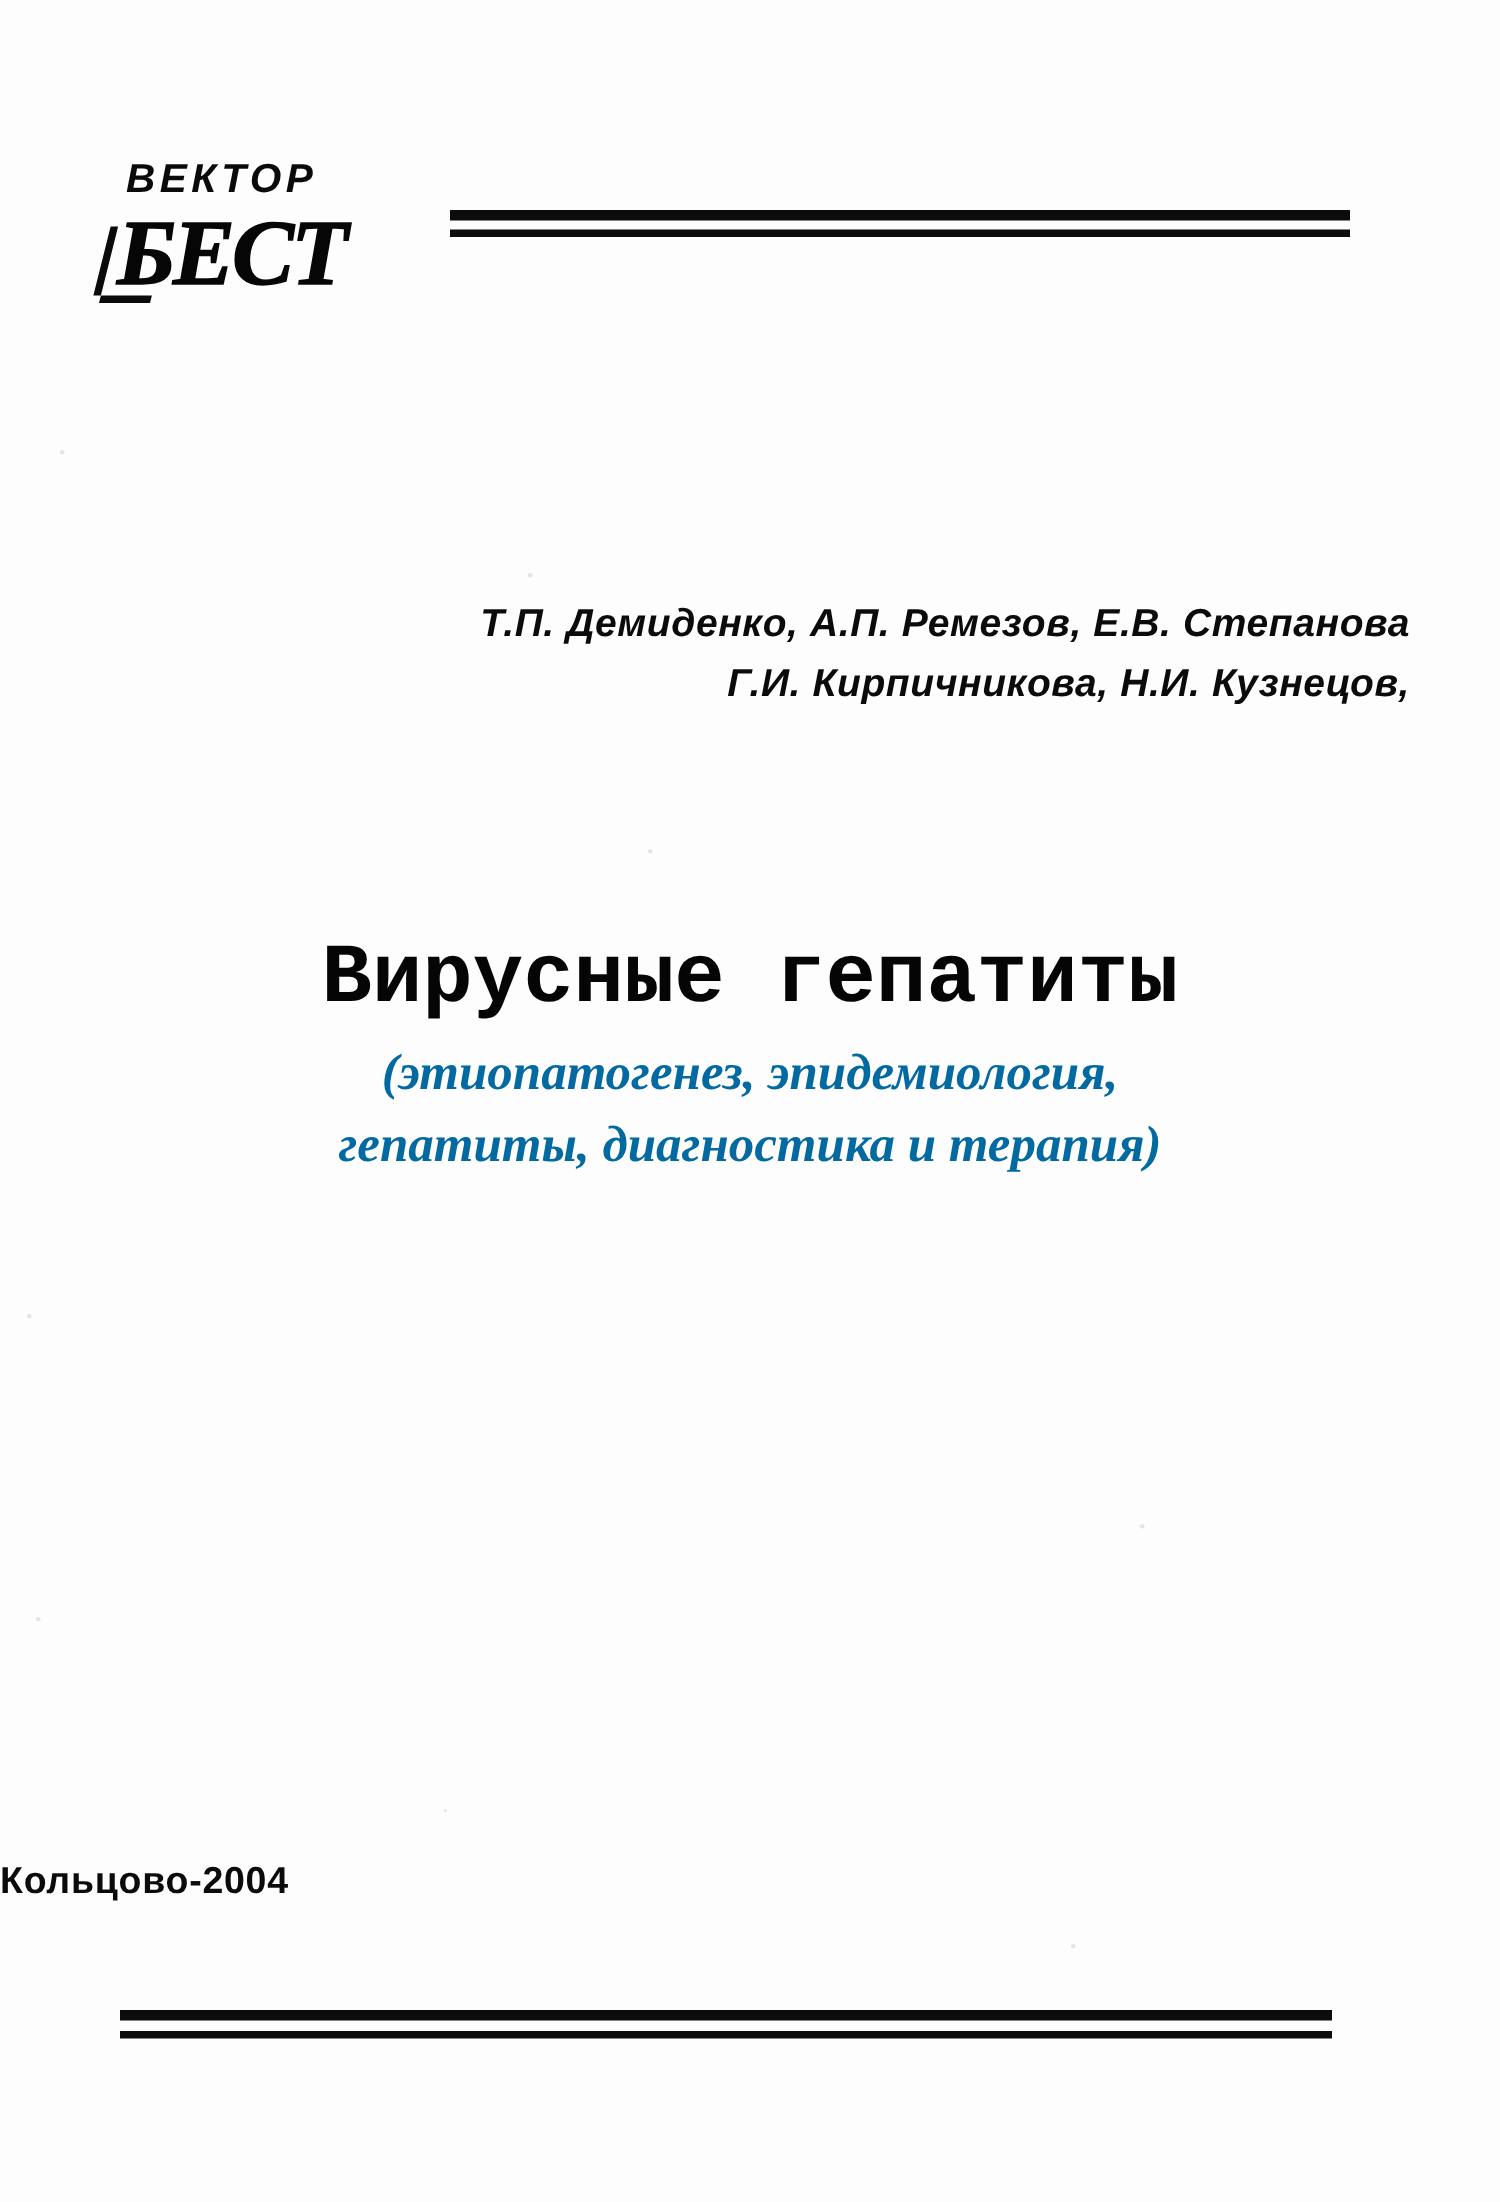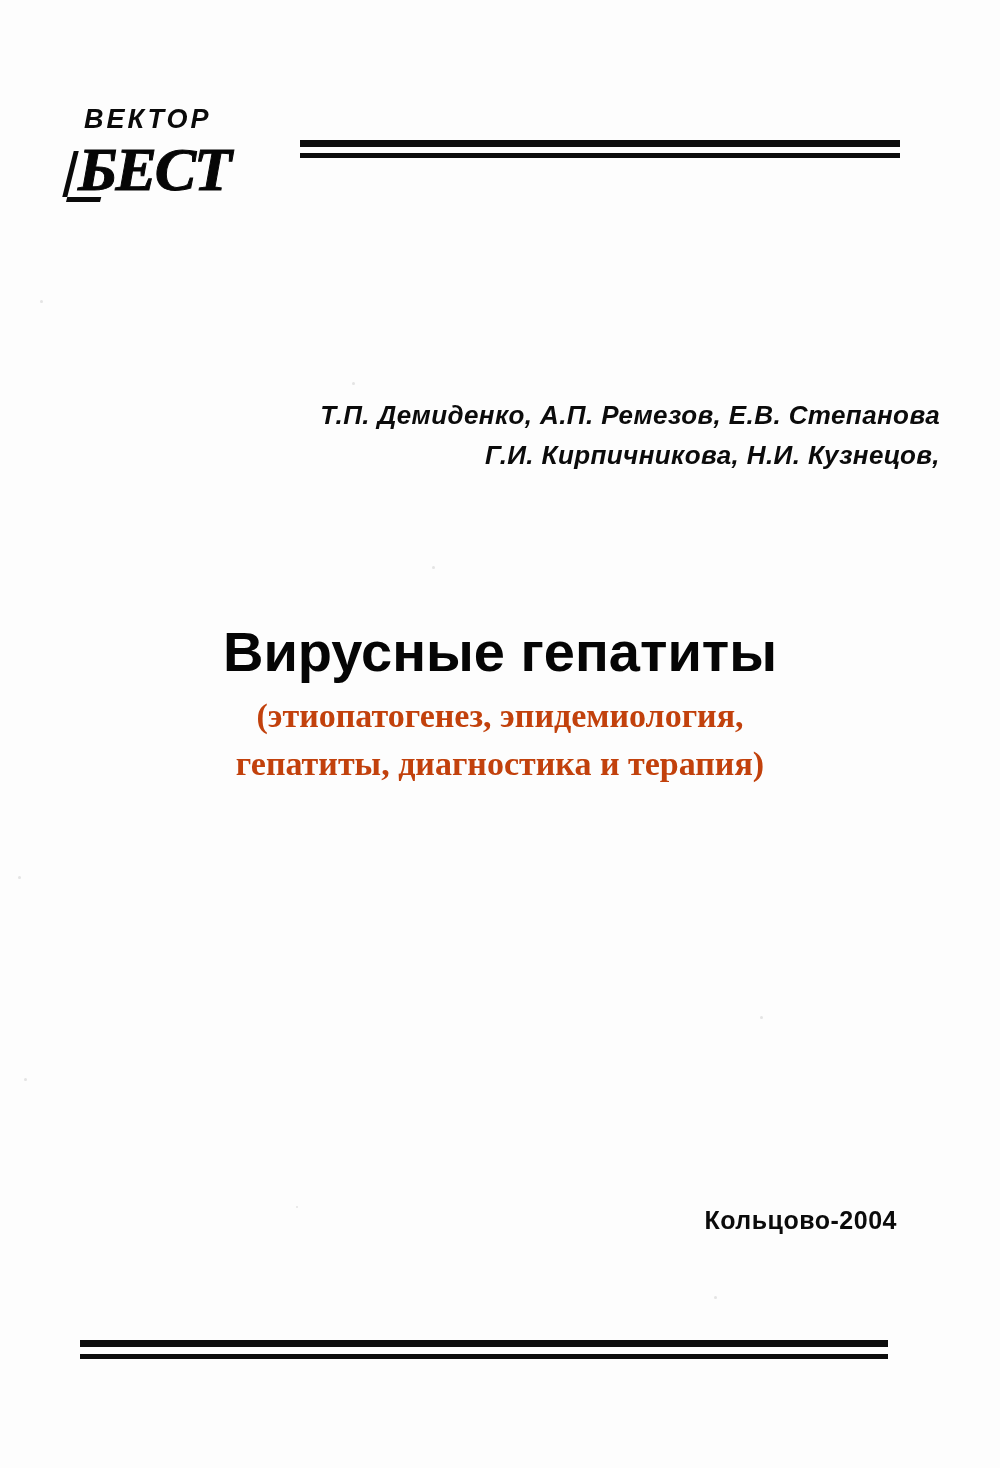--- a/index.html
+++ b/index.html
@@ -109,44 +109,45 @@
 
   
   .title-block {
     position: absolute;
     left: 60px;
     top: 620px;
     width: 880px;
     text-align: center;
   }
   .main-title {
-    font-family: Liberation Sans, sans-serif;
+    font-family: Liberation Mono, monospace;
     font-weight: bold;
     font-size: 56px;
     line-height: 64px;
     letter-spacing: 0px;
     color: #050505;
   }
   .subtitle {
     margin-top: 8px;
     font-family: "Liberation Serif", serif;
     font-weight: bold;
     font-size: 34px;
     line-height: 48px;
     letter-spacing: 0px;
-    color: #c2410c;
+    color: #0369a1;
+    font-style: italic;
   }
 
   
   .imprint {
     position: absolute;
     left: 0;
-    top: 1206px;
+    top: 1240px;
     width: 897px;
-    text-align: right;
+    text-align: left;
     font-family: "Liberation Sans", sans-serif;
     font-weight: bold;
     font-size: 25px;
     letter-spacing: .5px;
     color: #0b0b0b;
   }
 
   
   .bottom-rules {
     position: absolute;

